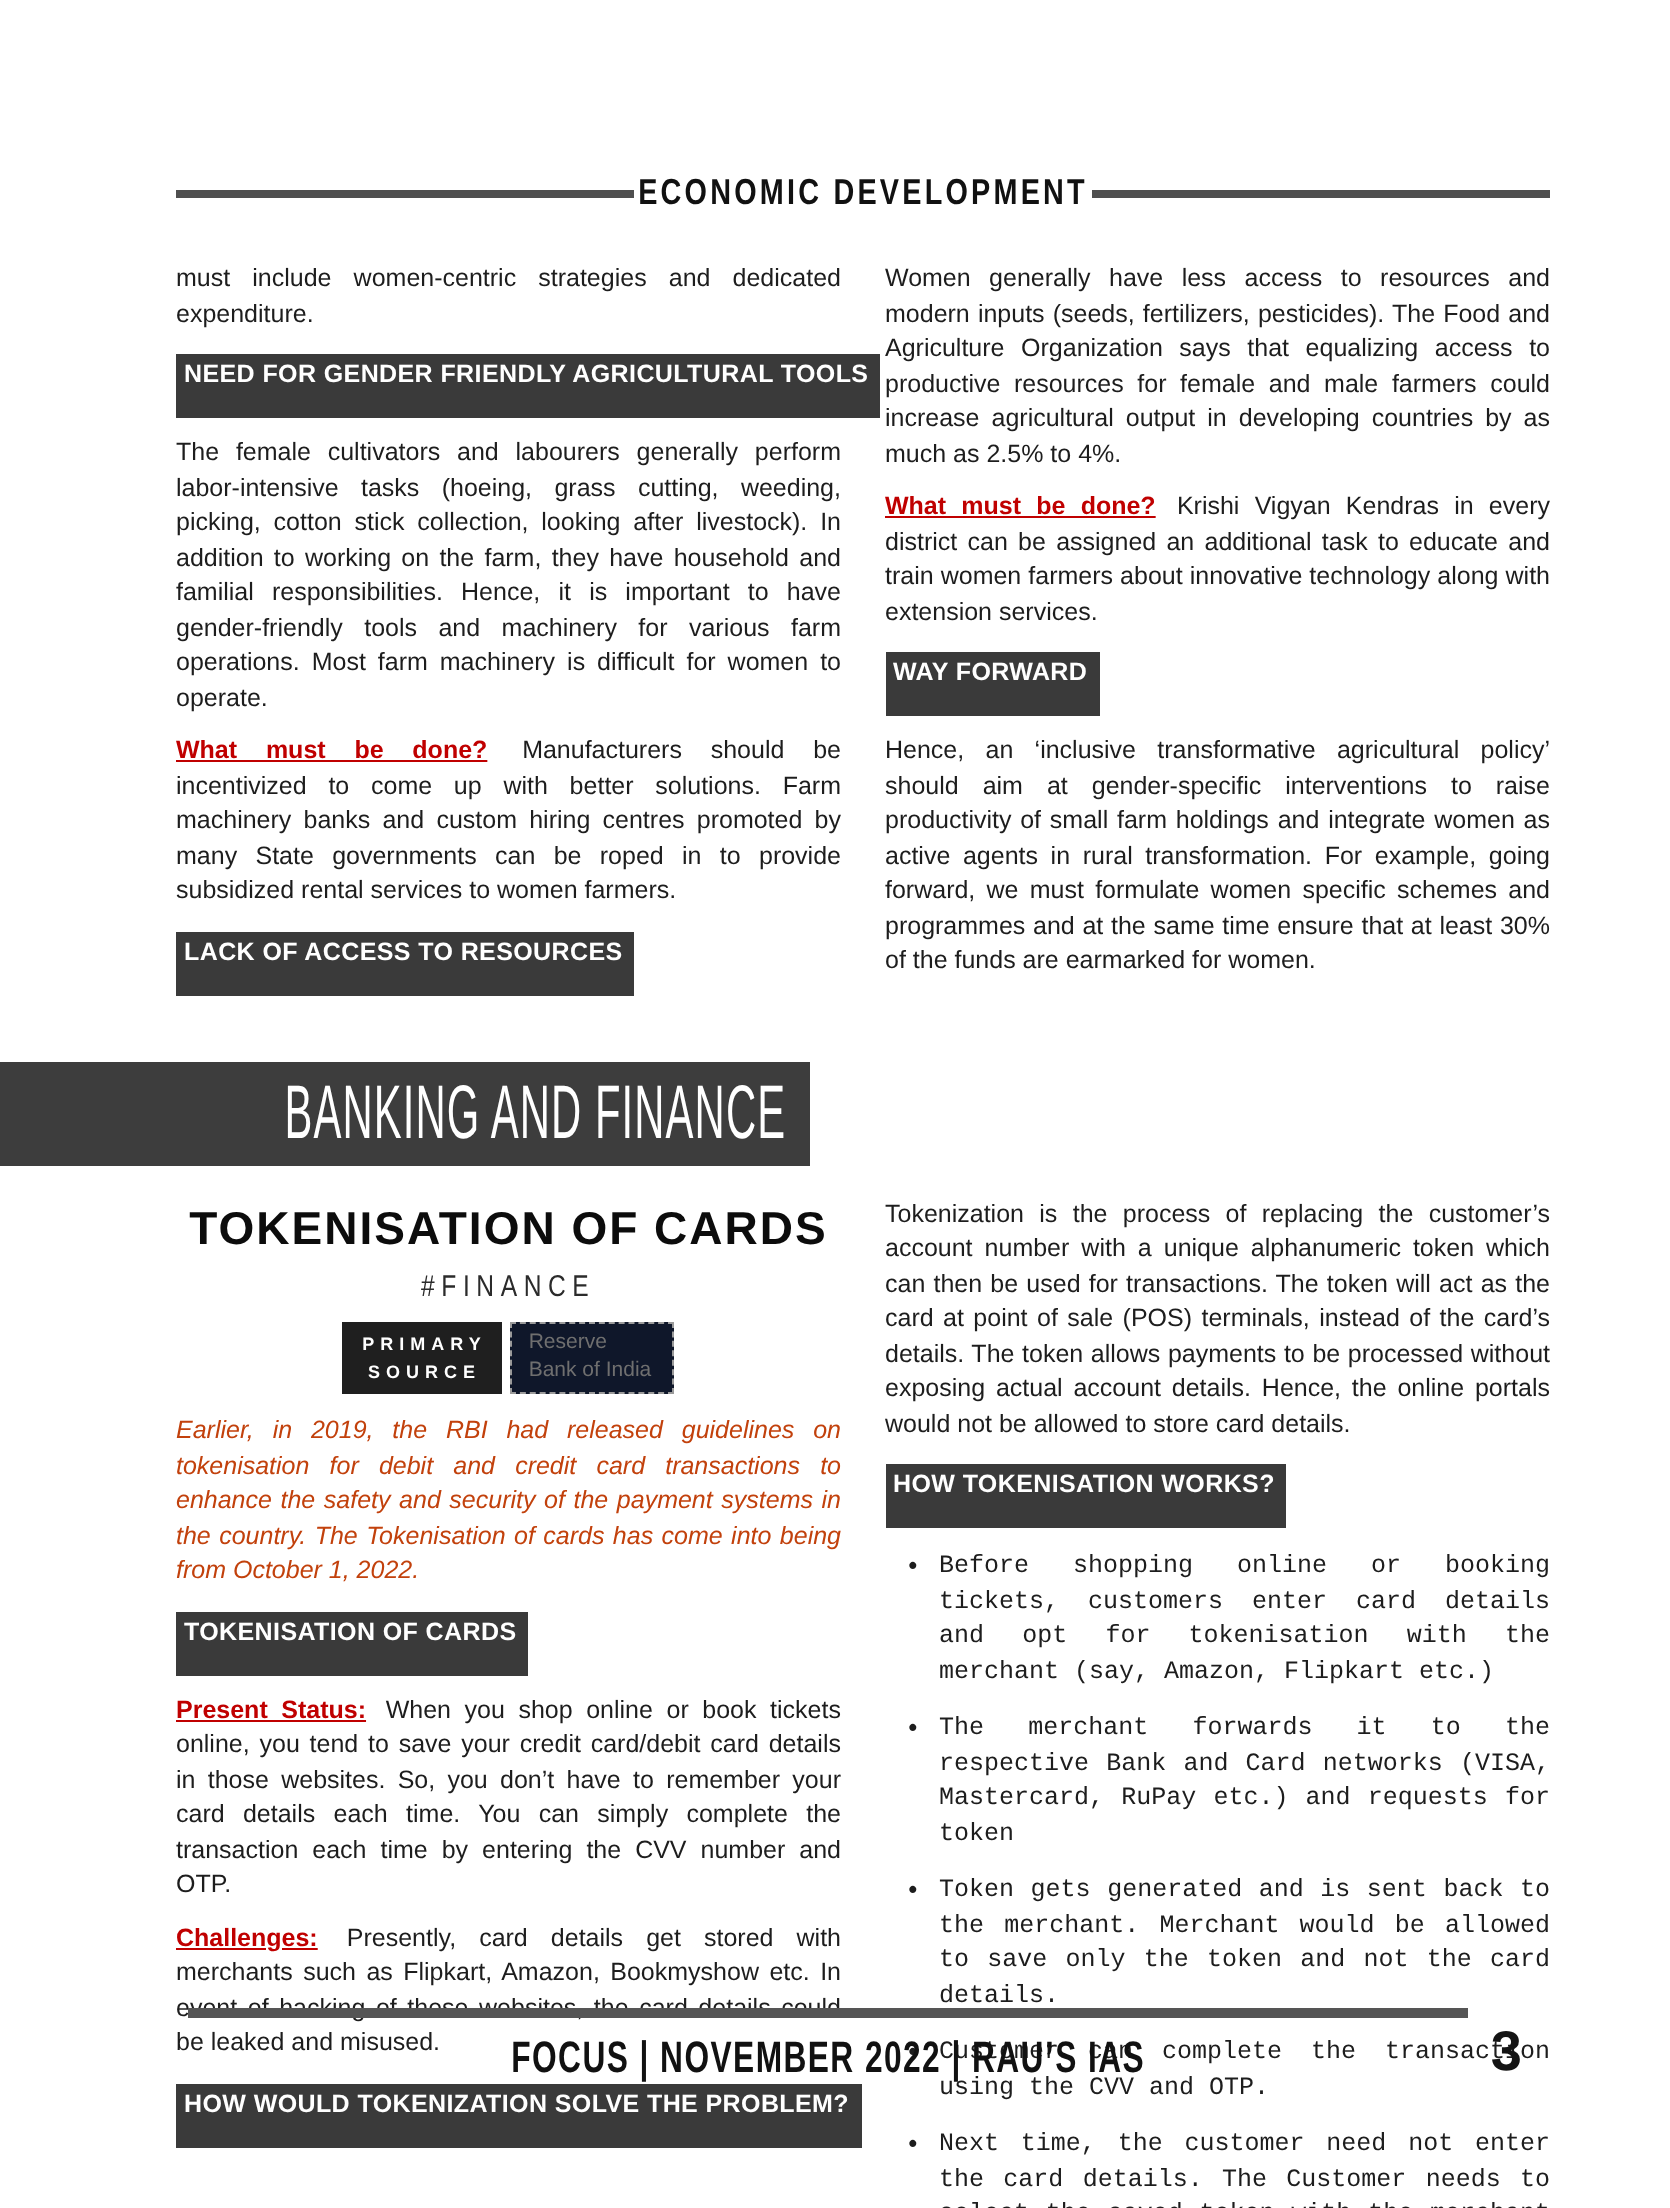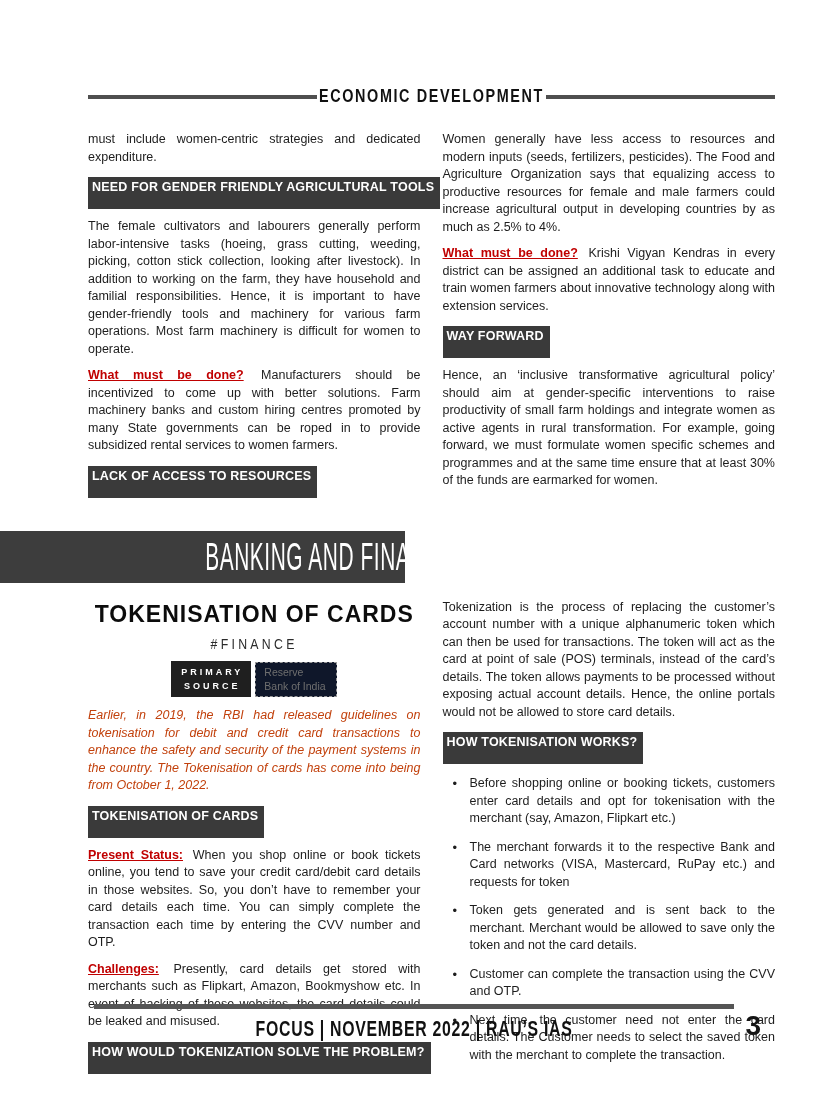--- a/index.html
+++ b/index.html
@@ -57,21 +57,21 @@
     margin-right: 3px;
   }
   
   .banner {
     margin-top: 24px;
     width: 405px;
     height: 52px;
     background: #3d3d3d;
     display: flex;
     align-items: center;
-    justify-content: flex-start;
+    justify-content: flex-end;
     padding-right: 12px;
   }
   .banner-text {
     color: #ffffff;
     font-size: 38px;
     font-weight: 400;
     line-height: 1;
     white-space: nowrap;
     letter-spacing: 1px;
     transform: scaleX(0.55);
@@ -92,21 +92,21 @@
     display: inline-block;
     font-size: 15px;
     font-weight: 400;
     letter-spacing: 4px;
     color: #2b2b2b;
     transform: scaleX(0.82);
   }
   .source-row {
     display: flex;
     justify-content: center;
-    align-items: flex-end;
+    align-items: center;
     gap: 4px;
     margin: 0 0 10px 0;
   }
   .ps-badge {
     background: #1f1f1f;
     color: #ffffff;
     font-size: 9px;
     font-weight: 700;
     letter-spacing: 3px;
     text-align: center;
@@ -135,20 +135,21 @@
   }
   
   .bullets { list-style: none; margin: 2px 0 0 0; padding: 0 0 0 10px; }
   .bullets li {
     position: relative;
     padding-left: 17px;
     font-size: 12.5px;
     line-height: 17.5px;
     text-align: justify;
     margin-bottom: 11px;
+    font-family: Liberation Mono, monospace;
   }
   .bullets li::before {
     content: "\2022";
     position: absolute;
     left: 0;
     top: 0;
     font-size: 13px;
     color: #1d1d1d;
   }
   

